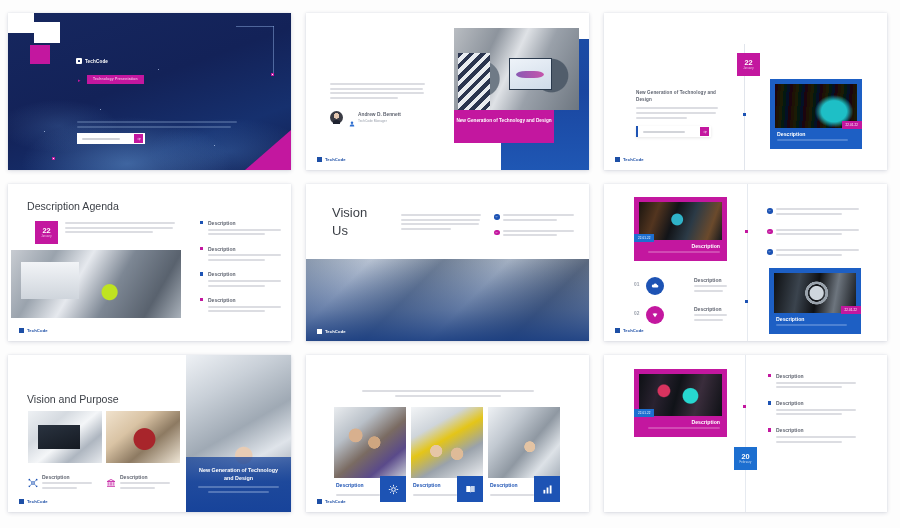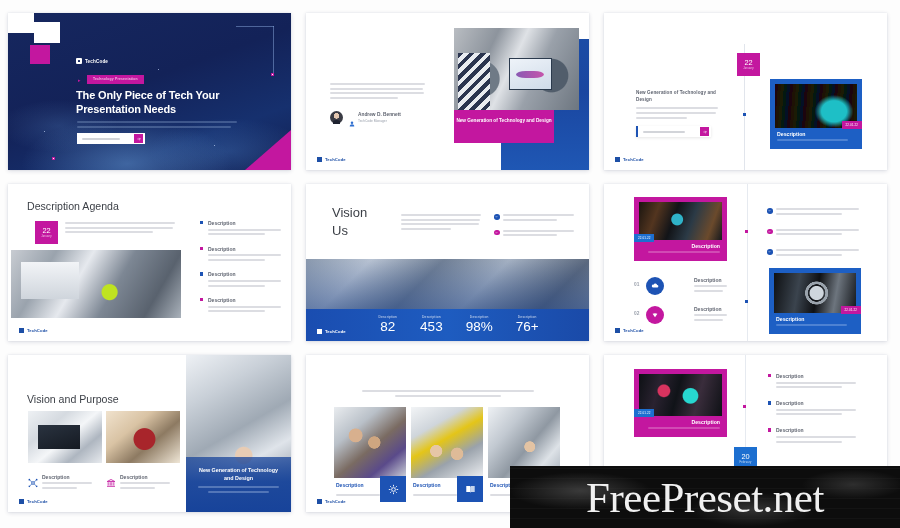--- a/index.html
+++ b/index.html
@@ -103,21 +103,21 @@
   
   .s3 .hdr { position:absolute; left:0; top:0; width:283px; height:31px;
     background: linear-gradient(100deg,#1b4faa 0%,#1d56b4 28%,#1a49a3 62%,#1e54ae 100%); }
   .s3 .hdr::before { content:""; position:absolute; left:12px; top:3px; width:70px; height:25px;
     background: repeating-linear-gradient(0deg, rgba(255,255,255,.10) 0 1.5px, rgba(255,255,255,0) 1.5px 4px); }
   .s3 .hdr h3 { position:absolute; left:0; right:0; top:9px; text-align:center;
     color:#fff; font-size:9.6px; font-weight:700; letter-spacing:.1px; }
   .s3 .tl { position:absolute; left:140px; top:31px; width:.8px; height:126px; background:#e1e5ec; }
   .badge { position:absolute; width:23px; height:23px; display:flex; flex-direction:column;
     align-items:center; justify-content:center; color:#fff; }
-  .badge .bn { font-size:7.4px; font-weight:400; line-height:1;text-align:center; }
+  .badge .bn { font-size:7.4px; font-weight:700; line-height:1;text-align:center; }
   .badge .bl { font-size:2.6px; opacity:.75; margin-top:1.2px; letter-spacing:.2px;}
   .badge.mag { background:#c3179f; }
   .badge.blu { background:#1d6fd0; }
   .dotmark { position:absolute; width:3.4px; height:3.4px; }
   .card-blue { position:absolute; background:#1d5fc4; }
   .card-blue .img { position:absolute; left:5px; top:5px; right:5px; height:44px; }
   .card-blue .ttl { position:absolute; left:7px; font-size:5.2px; color:#fff; font-weight:600; }
   .kbdimg {
     background:
       radial-gradient(ellipse 38% 60% at 72% 62%, #1ebfc6 0 40%, rgba(0,0,0,0) 62%),
@@ -287,21 +287,20 @@
     <div class="corner-tri"></div>
 
     <div class="brandrow" style="left:68px;top:45px;">
       <span class="brandmark"></span>
       <span class="brandtxt">TechCode</span>
     </div>
 
     <div class="pillbtn" style="left:79px;top:62px;">Technology Presentation</div>
     <div style="position:absolute;left:70px;top:64px;color:#c3179f;font-size:5px;">▸</div>
 
-    <h1 style="left:68px;top:76px;width:170px;">The Only Piece of Tech Your Presentation Needs</h1>
 
     <div style="position:absolute;left:69px;top:108px;width:160px;color:#9fb8dd;">
       <span class="lorem ln" style="width:100%"></span>
       <span class="lorem ln" style="width:96%"></span>
     </div>
 
     <div class="searchbar" style="left:69px;top:120px;width:68px;height:11px;">
       <span class="lorem" style="width:38px;height:2px;color:#6a7180;" title="www.techcode.com"></span>
       <span class="sgo">
         <svg viewBox="0 0 10 10">
@@ -464,38 +463,20 @@
           <svg viewBox="0 0 10 10">
               <path d="M2 5.2l2.1 2L8 3.3" stroke="#fff" stroke-width="1.6" fill="none"></path>
             </svg>
         </span>
         <div class="lorem ln" style="width:92%;color:#8a90a0"></div>
           <div class="lorem ln" style="width:70%;color:#8a90a0"></div>
       </div>
     </div>
 
     <div class="bigphoto"></div>
-    <div class="statbar">
-      <div class="stat">
-        <div class="sl">Description</div>
-        <div class="sv">82</div>
-      </div>
-      <div class="stat">
-        <div class="sl">Description</div>
-        <div class="sv">453</div>
-      </div>
-      <div class="stat">
-        <div class="sl">Description</div>
-        <div class="sv">98%</div>
-      </div>
-      <div class="stat">
-        <div class="sl">Description</div>
-        <div class="sv">76+</div>
-      </div>
-    </div>
     <div class="footbrand" style="bottom:7px;">
       <span class="fm" style="background:#fff"></span>
       <span class="ft" style="color:#fff">TechCode</span>
     </div>
   </div>
 
   <div class="slide s6">
     <div class="tl"></div>
 
     <div class="cardmag" style="left:30px;top:13px;width:93px;height:64px;">
@@ -734,17 +715,14 @@
         <span class="sq" style="background:#c3179f"></span>
         <div class="bt">Description</div>
         <div class="bd">
             <span class="lorem ln" style="width:95%"></span>
             <span class="lorem ln" style="width:78%"></span>
           </div>
       </div>
     </div>
   </div>
 
-  <div id="watermark">
-    <span>FreePreset.net</span>
-  </div>
 
 </div>
 
 </body></html>

